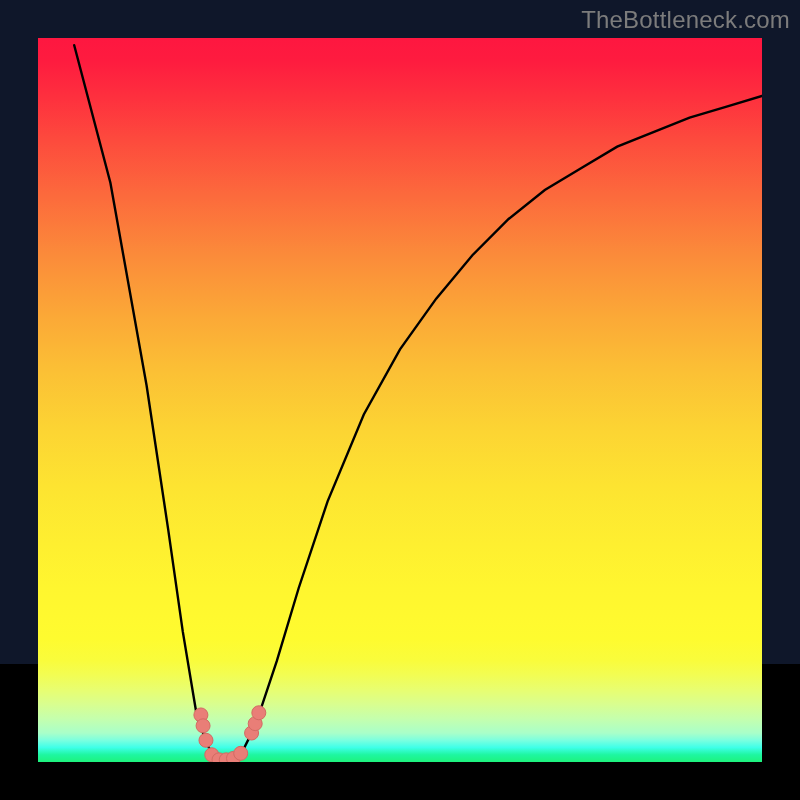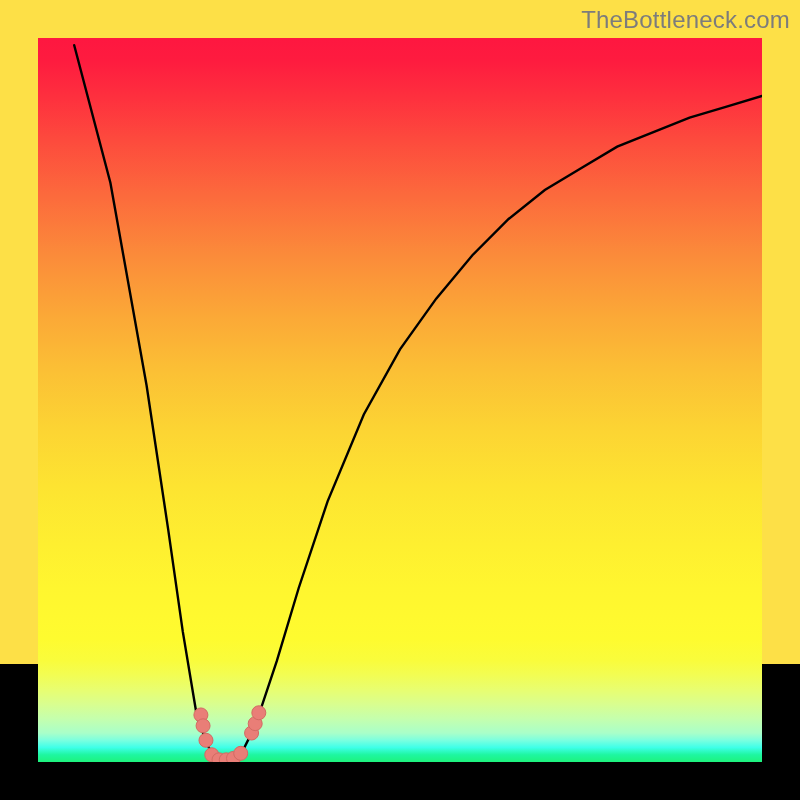--- a/index.html
+++ b/index.html
@@ -10,21 +10,21 @@
     background: #000;
     overflow: hidden;
     font-family: Arial, Helvetica, sans-serif;
   }
   .frame {
     position: absolute;
     left: 0;
     top: 0;
     width: 800px;
     height: 664px;
-    background: #fde047;
+    background: #0f172a;
   }
   .plot {
     position: absolute;
     left: 38px;
     top: 38px;
     width: 724px;
     height: 724px;
     
     background: linear-gradient(to bottom,
       #fe1740 0%,

